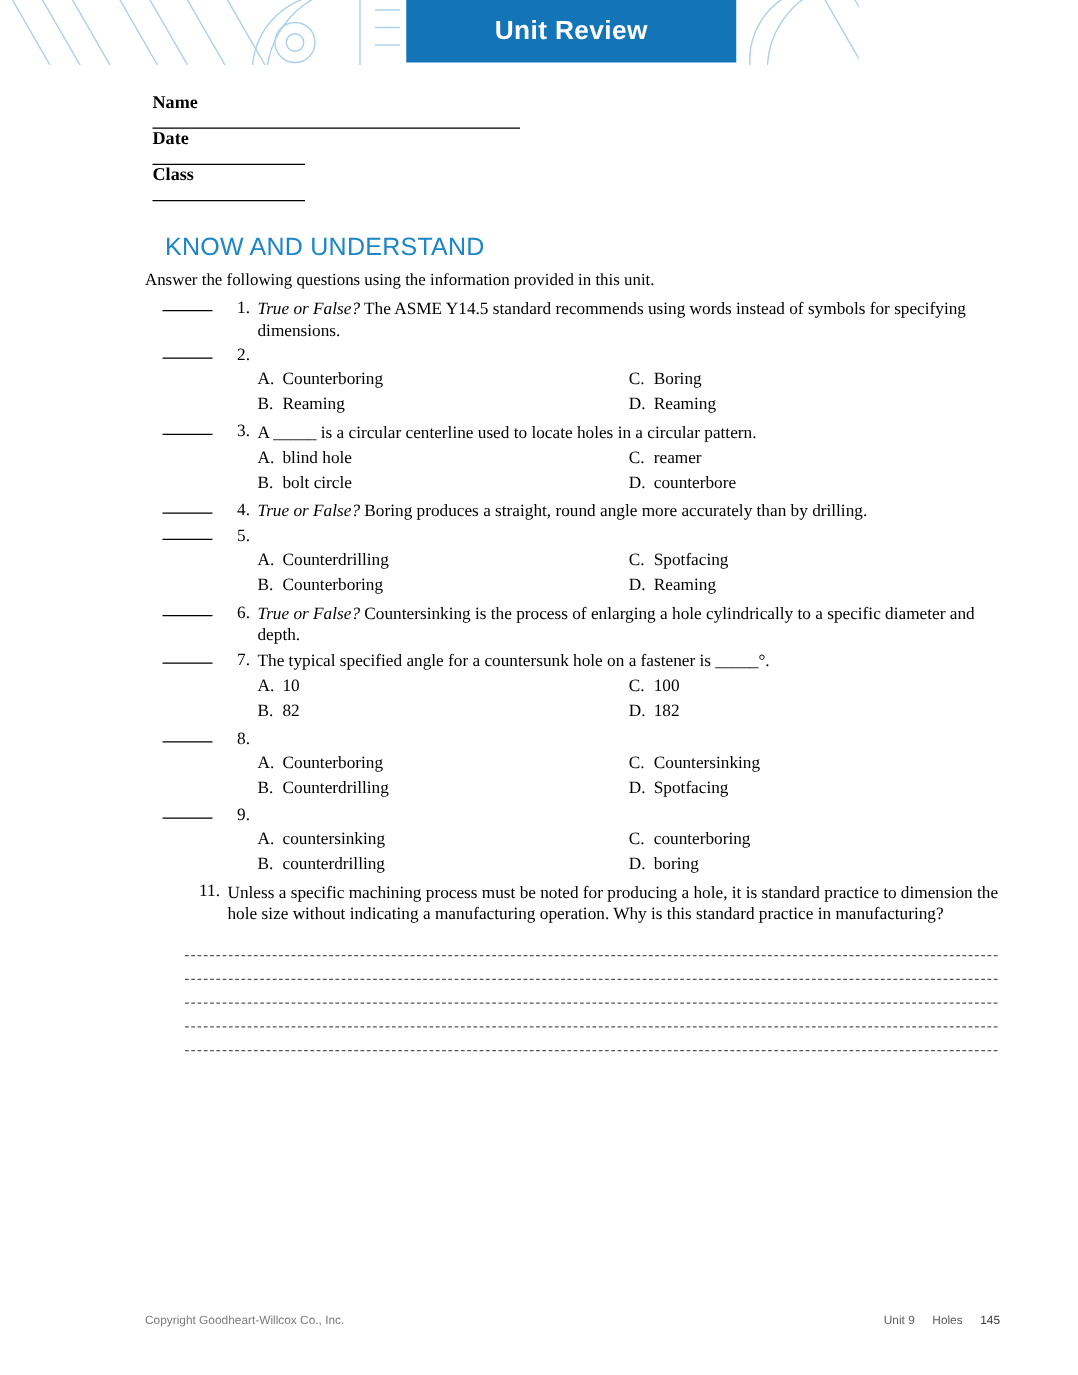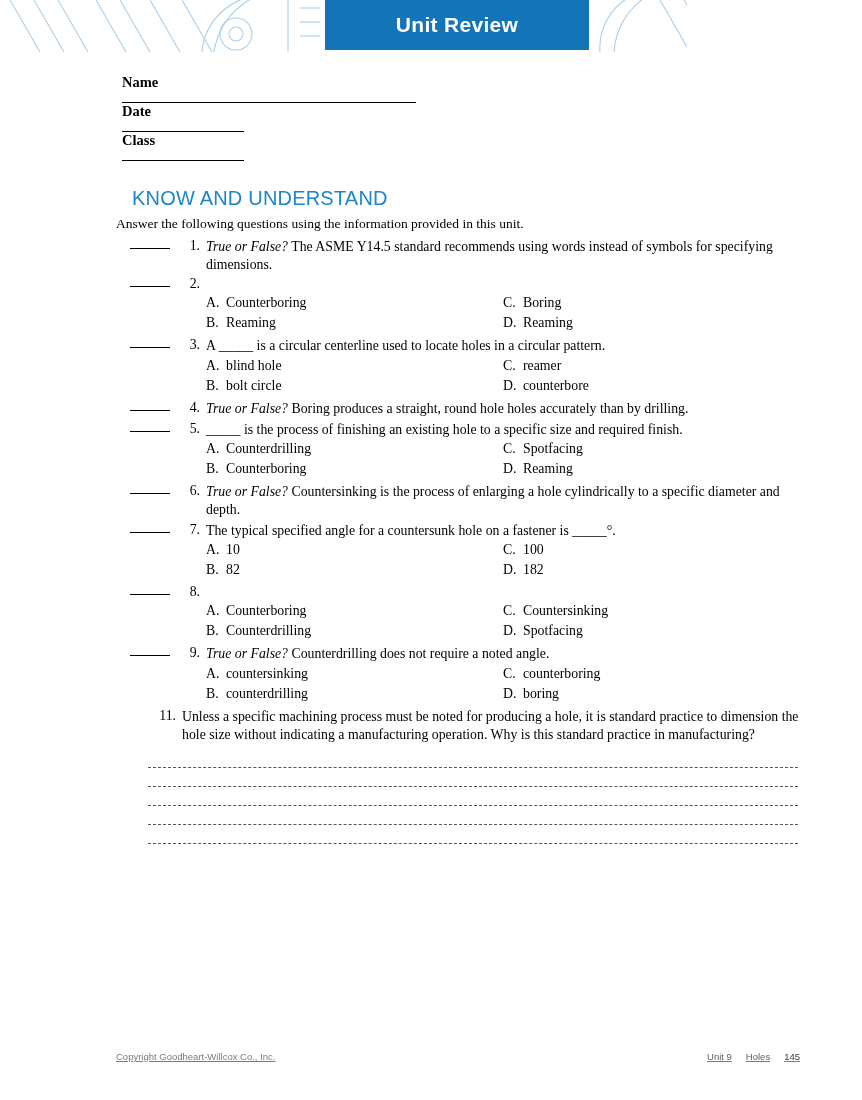--- a/index.html
+++ b/index.html
@@ -155,21 +155,20 @@
     left: 0;
     bottom: 38px;
     width: 862px;
     padding: 0 62px 0 116px;
     display: flex;
     justify-content: space-between;
     align-items: baseline;
     font-family: "Liberation Sans", sans-serif;
     font-size: 9.5px;
     color: #7a7a7a;
-    text-decoration: underline;
   }
   .footer-right {
     display: flex;
     gap: 14px;
     color: #5d5d5d;
   }
   .footer-right .pageno { color: #3a3a3a; text-align: center; }
 </style>
 </head>
 <body>
@@ -282,27 +281,26 @@
         <div class="choice">
             <span class="letter">D.</span>
             <span>counterbore</span>
           </div>
       </div>
     </div>
 
     <div class="q">
       <span class="blank-line"></span>
       <span class="qnum">4.</span>
-      <span class="qtext"><span class="tf">True or False?</span> <span>Boring produces a straight, round hole holes accurately than by drilling.</span></span>
+      <span class="qtext"><span class="tf">True or False?</span> <span>Boring produces a straight, round angle more accurately than by drilling.</span></span>
     </div>
 
     <div class="q">
       <span class="blank-line"></span>
       <span class="qnum">5.</span>
-      <span class="qtext">_____ is the process of finishing an existing hole to a specific size and required finish.</span>
     </div>
     <div class="choices choices-indent">
       <div class="choice-col">
         <div class="choice">
             <span class="letter">A.</span>
             <span>Counterdrilling</span>
           </div>
         <div class="choice">
             <span class="letter">B.</span>
             <span>Counterboring</span>
@@ -377,21 +375,20 @@
         <div class="choice">
             <span class="letter">D.</span>
             <span>Spotfacing</span>
           </div>
       </div>
     </div>
 
     <div class="q">
       <span class="blank-line"></span>
       <span class="qnum">9.</span>
-      <span class="qtext"><span class="tf">True or False?</span> <span>Counterdrilling does not require a noted angle.</span></span>
     </div>
 
     <div class="choices choices-indent">
       <div class="choice-col">
         <div class="choice">
             <span class="letter">A.</span>
             <span>countersinking</span>
           </div>
         <div class="choice">
             <span class="letter">B.</span>

